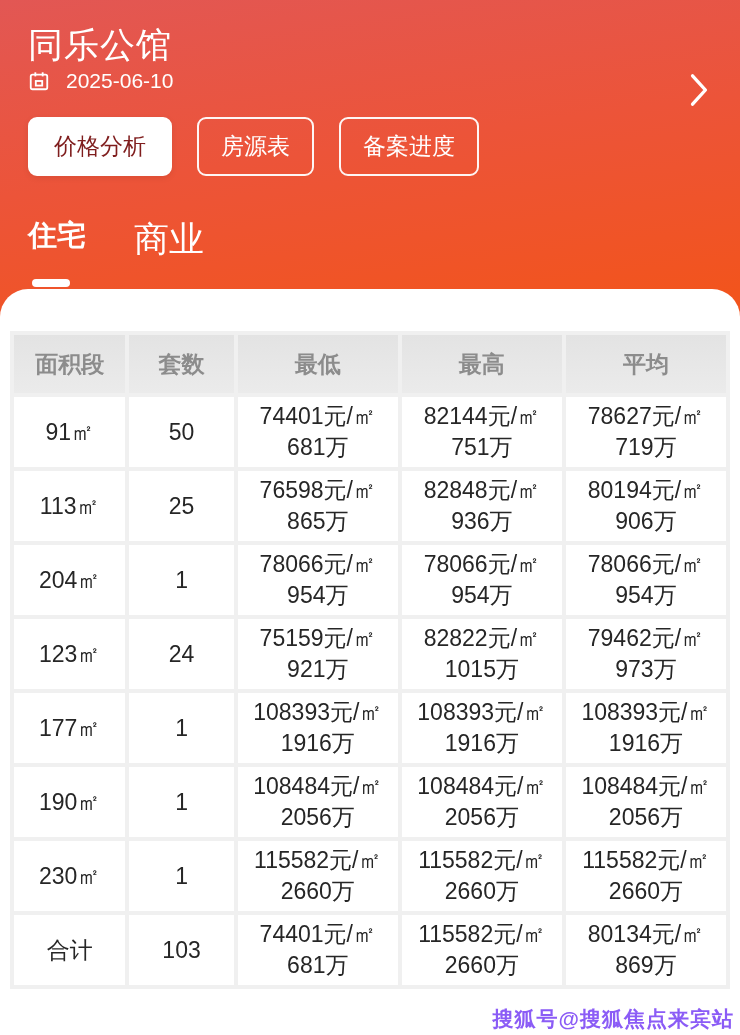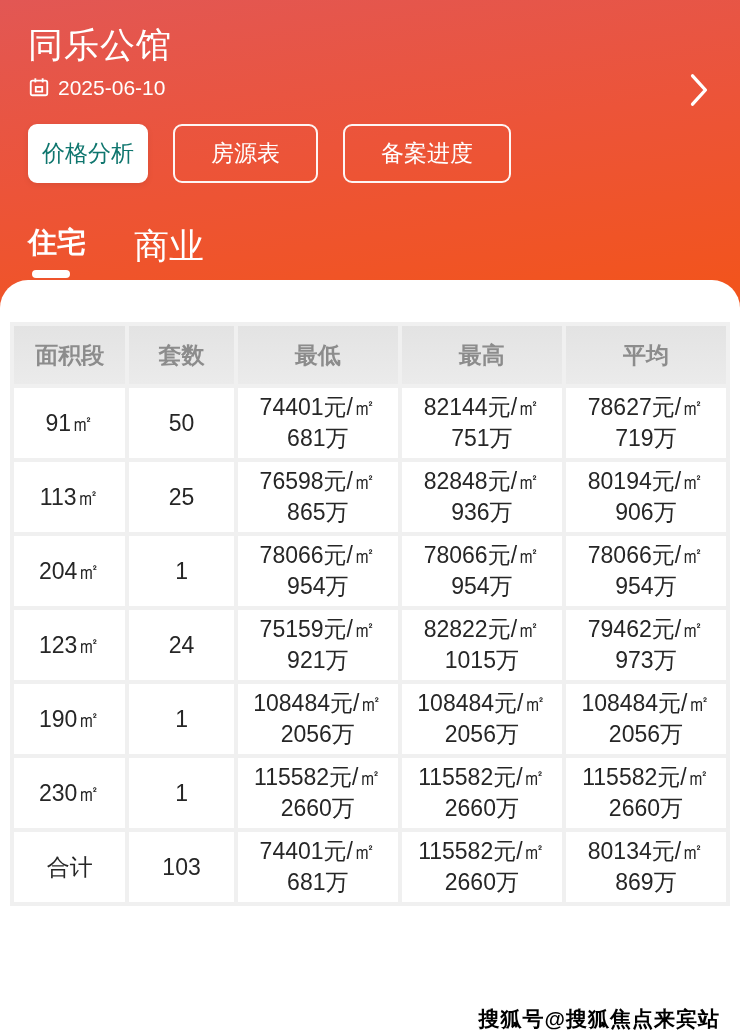--- a/index.html
+++ b/index.html
@@ -20,24 +20,25 @@
   }
   .header-inner { padding: 0 28px; position: relative; }
   .project-title {
     color: #ffffff;
     font-size: 35px;
     font-weight: normal;
     letter-spacing: 1px;
   }
   .meta-row {
     display: flex;
-    gap: 8px;
+    align-items: center;
+    gap: 16px;
     color: #ffffff;
     font-size: 21px;
-    margin-top: 7px;
+    margin-top: 0;
   }
   .meta-row svg { display: block; }
   .chevron-right {
     position: absolute;
     right: 24px;
     top: 48px;
     width: 34px;
     height: 40px;
     cursor: pointer;
     display: flex;
@@ -46,42 +47,42 @@
   }
   
   .actions {
     display: flex;
     gap: 25px;
     margin: 24px 28px 0 28px;
   }
   .action-btn {
     font-size: 23px;
     border-radius: 9px;
-    padding: 14px 36px;
+    padding: 14px 22px;
     line-height: 1;
     background: transparent;
     border: 2px solid rgba(255,255,255,0.95);
     color: #ffffff;
     cursor: pointer;
     font-family: inherit;
   }
   .action-btn.active {
     background: #ffffff;
     border-color: #ffffff;
-    color: #0f766e;
-    padding: 16px 12px;
+    color: #7f1d1d;
+    padding: 16px 24px;
     box-shadow: 0 2px 6px rgba(0,0,0,0.08);
   }
   
   .tabs {
     display: flex;
     gap: 48px;
     margin: 40px 28px 0 28px;
   }
-  .tab { position: relative; cursor: pointer; padding-bottom: 8px; }
+  .tab { position: relative; cursor: pointer; padding-bottom: 24px; }
   .tab-label { color: #ffffff; font-size: 35px; }
   .tab.active .tab-label { font-weight: bold; font-size: 29px; }
   .tab-underline {
     display: none;
     position: absolute;
     left: 4px;
     bottom: 0;
     width: 38px;
     height: 8px;
     border-radius: 4px;
@@ -119,25 +120,25 @@
     height: 70px;
     line-height: 31px;
     vertical-align: middle;
   }
   col.c-area { width: 16%; }
   col.c-count { width: 15%; }
   col.c-price { width: 23%; }
   
   .watermark {
     position: absolute;
-    right: 20px;
+    right: 6px;
     bottom: 2px;
     font-size: 21px;
     font-weight: bold;
-    color: #000000;
+    color: #8b5cf6;
     text-shadow: 1px 1px 0 rgba(255,255,255,0.9), -1px -1px 0 rgba(255,255,255,0.7);
     letter-spacing: 1px;
     pointer-events: none;
   }
 </style>
 </head>
 <body>
 
 <div class="header-bg">
   <div class="header-inner">
@@ -275,20 +276,40 @@
             <div>82822元/㎡</div>
             <div>1015万</div>
           </td>
           <td>
             <div>79462元/㎡</div>
             <div>973万</div>
           </td>
         </tr>
         <tr>
           <td>
+            <div>177㎡</div>
+          </td>
+          <td>
+            <div>1</div>
+          </td>
+          <td>
+            <div>108393元/㎡</div>
+            <div>1916万</div>
+          </td>
+          <td>
+            <div>108393元/㎡</div>
+            <div>1916万</div>
+          </td>
+          <td>
+            <div>108393元/㎡</div>
+            <div>1916万</div>
+          </td>
+        </tr>
+        <tr>
+          <td>
             <div>190㎡</div>
           </td>
           <td>
             <div>1</div>
           </td>
           <td>
             <div>108484元/㎡</div>
             <div>2056万</div>
           </td>
           <td>

